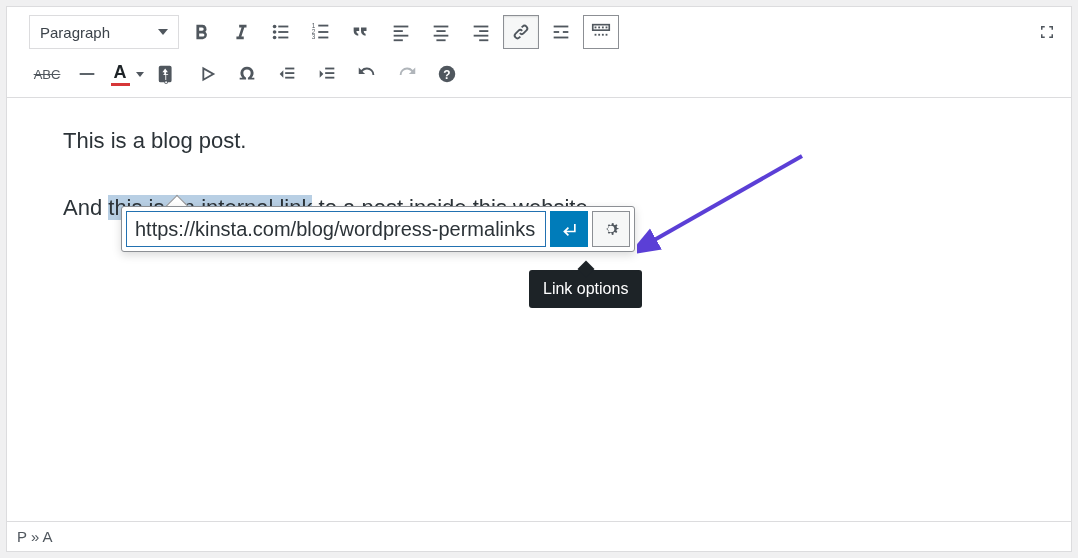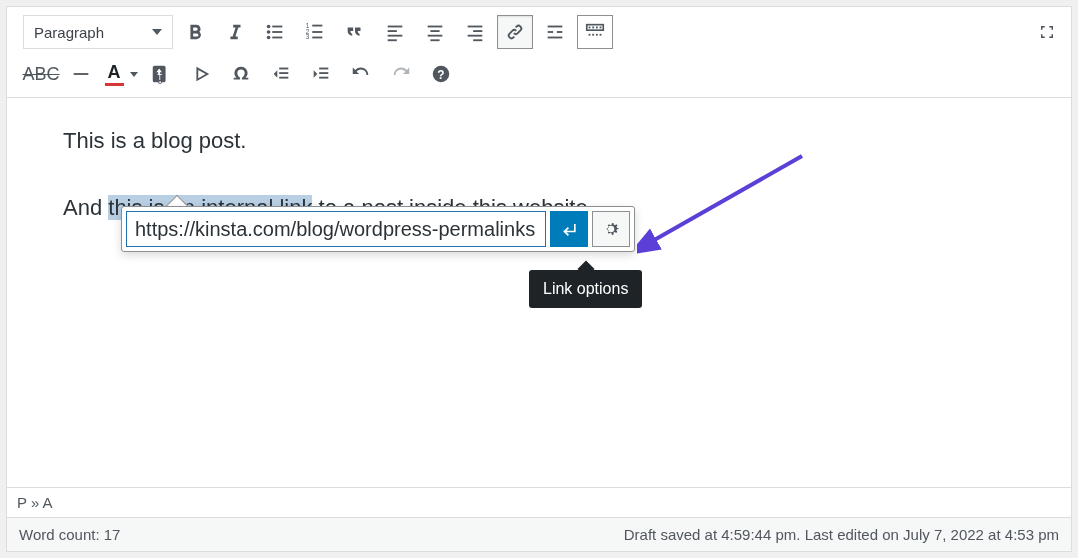--- a/index.html
+++ b/index.html
@@ -1,32 +1,32 @@
 <!DOCTYPE html>
 <html><head>
 <meta charset="utf-8">
 <style>
   * { box-sizing: border-box; margin: 0; padding: 0; }
   html, body { width: 1078px; height: 558px; font-family: -apple-system, BlinkMacSystemFont, "Segoe UI", Arial, sans-serif; background: #f0f0f1; color: #1d2327; }
   .editor-wrap { width: 1078px; height: 558px; background: #f0f0f1; padding: 6px; }
   .editor-box { width: 100%; height: 100%; background: #fff; border: 1px solid #dcdcde; position: relative; display: flex; flex-direction: column; }
   
-  .tb { background: #fff; border-bottom: 1px solid #dcdcde; padding: 4px 6px 2px 16px; }
+  .tb { background: #fff; border-bottom: 1px solid #dcdcde; padding: 4px 6px 2px 22px; }
   .tb-row { display: flex; align-items: center; gap: 4px; height: 42px; }
   .format-sel { border: 1px solid #dcdcde; background: #fff; height: 34px; width: 150px; display: flex; align-items: center; justify-content: space-between; padding: 0 10px; font-size: 15px; color: #3c434a; }
   .format-sel .arr { width: 0; height: 0; border-left: 5px solid transparent; border-right: 5px solid transparent; border-top: 6px solid #50575e; }
   .tb-btn { width: 36px; height: 34px; display: flex; align-items: center; justify-content: center; color: #3c434a; border: 1px solid transparent; background: transparent; }
   .tb-btn svg { width: 22px; height: 22px; fill: #50575e; }
   .tb-btn.dim svg { fill: #b0b5ba; }
   .tb-btn.active { border: 1px solid #8c8f94; background: #f6f7f7; box-shadow: inset 0 1px 2px rgba(0,0,0,0.1); }
   .tb-btn.boxed { border: 1px solid #8c8f94; }
   .spacer { flex: 1; }
   .toolbar-right { width: 36px; height: 34px; display:flex; align-items:center; justify-content:center; }
   .toolbar-right svg { width:18px; height:18px; fill:#50575e; }
-  .abc { font-size: 18px; color:#50575e; text-decoration: line-through; }
+  .abc { font-size: 13px; color:#50575e; text-decoration: line-through; }
   .txtcolor { display:flex; align-items:center; gap:6px; }
   .txtcolor .A { font-size:18px; font-weight:600; color:#1d2327; border-bottom:3px solid #d63638; padding:0 3px; }
   .txtcolor .arr { width:0;height:0;border-left:4px solid transparent;border-right:4px solid transparent;border-top:5px solid #50575e; }
   
   .content { flex:1; padding: 28px 56px; font-size: 22px; color:#2c3338; line-height: 1.4; position: relative; }
   .content p { margin-bottom: 36px; }
   .sel { background: #b8cfe4; }
   
   .popwrap { position:absolute; left:114px; top:108px; }
   .popnotch { position:absolute; left:48px; top:-8px; width:16px; height:16px; background:#fff; border-left:1px solid #8c8f94; border-top:1px solid #8c8f94; transform: rotate(45deg); }
@@ -243,18 +243,14 @@
               <path d="M0,0 L0,6 L8,3 z" fill="#5b3fd6"></path>
             </marker>
           </defs>
         <line x1="165" y1="8" x2="12" y2="95" stroke="#5b3fd6" stroke-width="4" marker-end="url(#ah)"></line>
       </svg>
     </div>
 
     <div class="pathbar">
         <span>P » A</span>
       </div>
-    <div class="footer">
-      <span>Word count: 17</span>
-      <span>Draft saved at 4:59:44 pm. Last edited on July 7, 2022 at 4:53 pm</span>
-    </div>
   </div>
 </div>
 
 </body></html>

